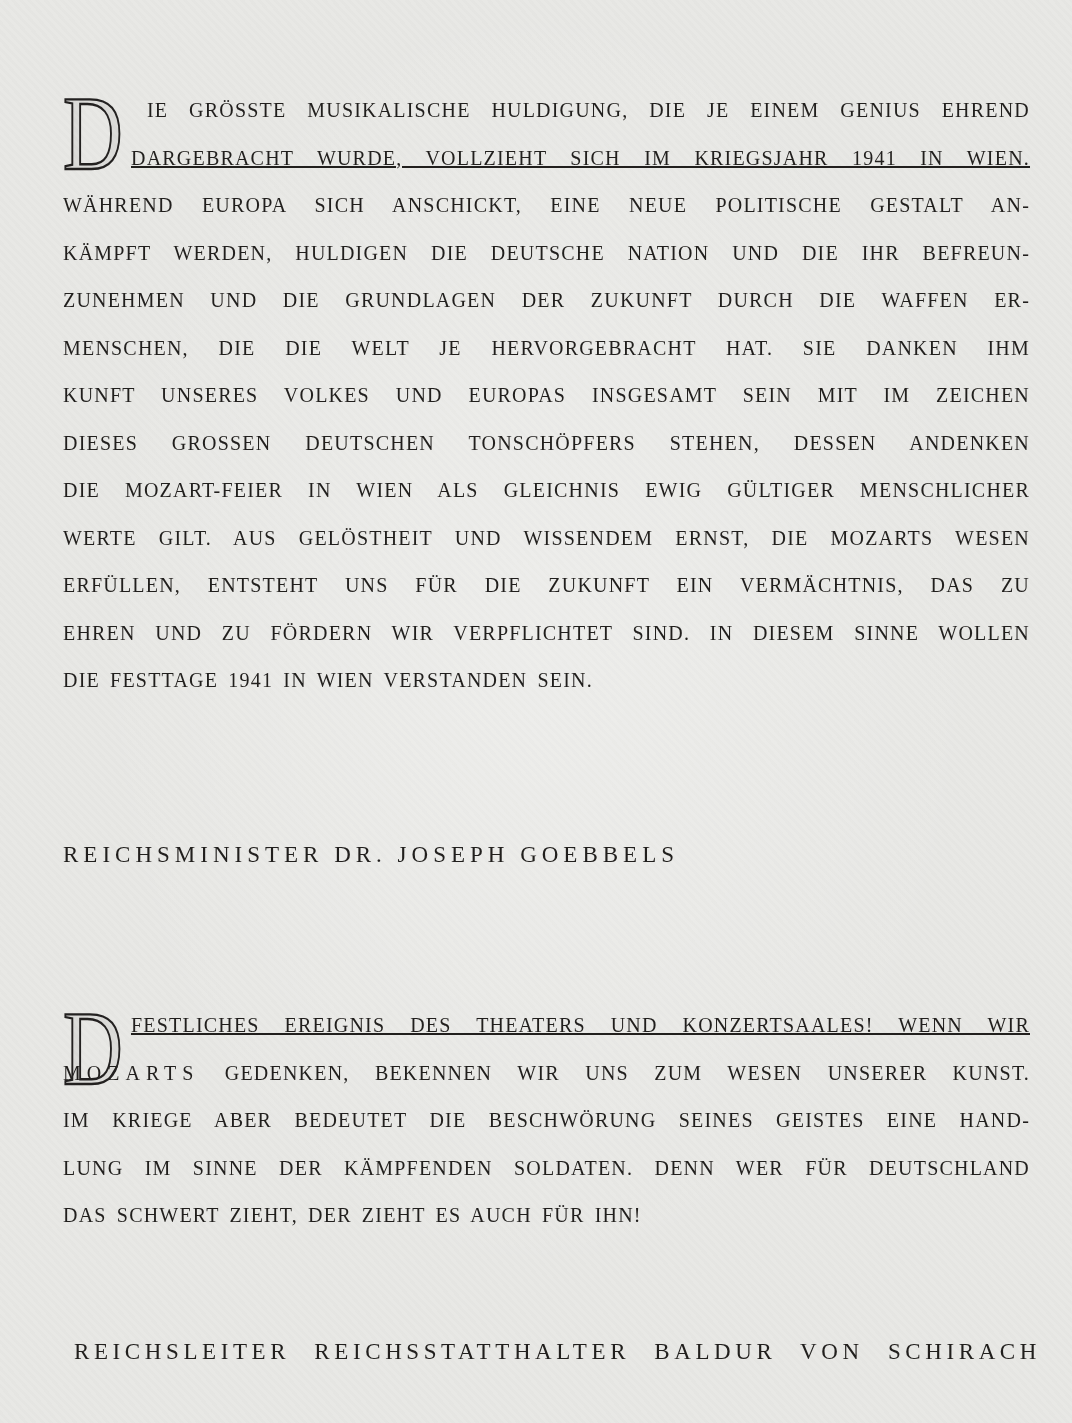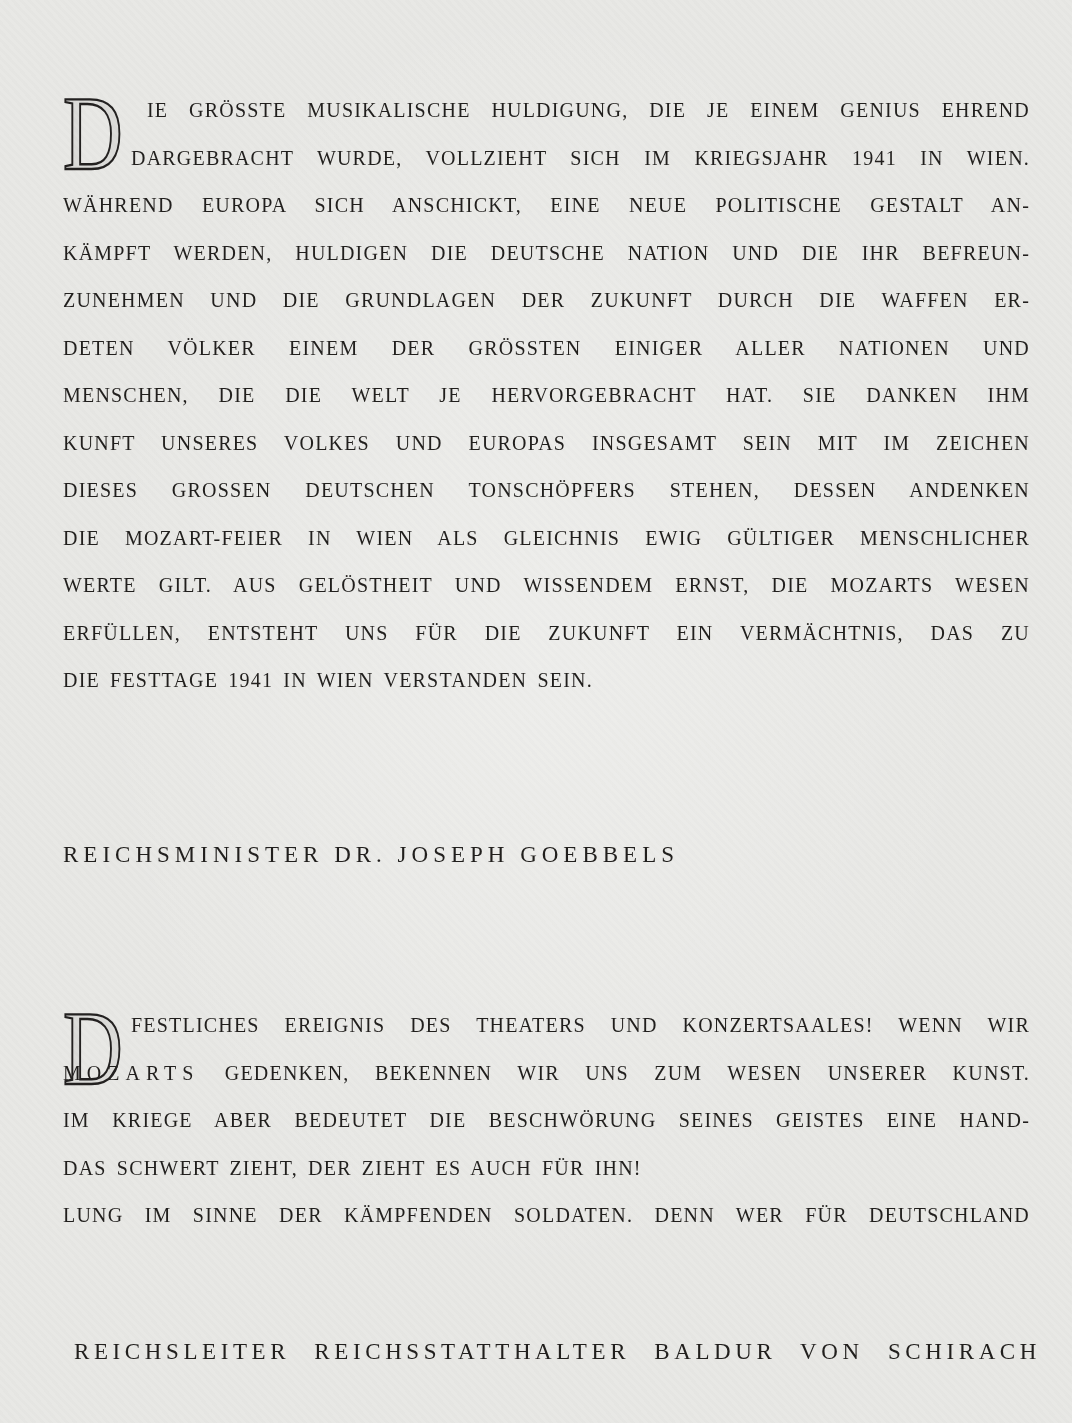--- a/index.html
+++ b/index.html
@@ -35,21 +35,21 @@
   .line {
     font-size: 20px;
     letter-spacing: 1.2px;
     line-height: 47.5px;
     height: 47.5px;
     text-align: justify;
     text-align-last: justify;
     word-spacing: 1px;
   }
   .line.indent1 { padding-left: 84px; }
-  .line.indent2 { padding-left: 68px; }
+  .line.indent2 { padding-left: 68px; text-decoration: underline; }
   .line.para-last {
     text-align-last: left;
     word-spacing: 4px;
   }
   .drop-cap {
     position: absolute;
     left: 0;
     top: -6px;
     font-size: 106px;
     line-height: 106px;
@@ -89,39 +89,39 @@
 
 <div class="page">
 
   <section class="block para1">
     <span class="drop-cap">D</span>
     <div class="line indent1">IE GRÖSSTE MUSIKALISCHE HULDIGUNG, DIE JE EINEM GENIUS EHREND</div>
     <div class="line indent2">DARGEBRACHT WURDE, VOLLZIEHT SICH IM KRIEGSJAHR 1941 IN WIEN.</div>
     <div class="line">WÄHREND EUROPA SICH ANSCHICKT, EINE NEUE POLITISCHE GESTALT AN-</div>
     <div class="line">KÄMPFT WERDEN, HULDIGEN DIE DEUTSCHE NATION UND DIE IHR BEFREUN-</div>
     <div class="line">ZUNEHMEN UND DIE GRUNDLAGEN DER ZUKUNFT DURCH DIE WAFFEN ER-</div>
-    <div class="line">DETEN VÖLKER EINEM DER GRÖSSTEN EINIGER ALLER NATIONEN UND</div>
     <div class="line">MENSCHEN, DIE DIE WELT JE HERVORGEBRACHT HAT. SIE DANKEN IHM</div>
     <div class="line">KUNFT UNSERES VOLKES UND EUROPAS INSGESAMT SEIN MIT IM ZEICHEN</div>
     <div class="line">DIESES GROSSEN DEUTSCHEN TONSCHÖPFERS STEHEN, DESSEN ANDENKEN</div>
     <div class="line">DIE MOZART-FEIER IN WIEN ALS GLEICHNIS EWIG GÜLTIGER MENSCHLICHER</div>
     <div class="line">WERTE GILT. AUS GELÖSTHEIT UND WISSENDEM ERNST, DIE MOZARTS WESEN</div>
     <div class="line">ERFÜLLEN, ENTSTEHT UNS FÜR DIE ZUKUNFT EIN VERMÄCHTNIS, DAS ZU</div>
+    <div class="line">EHREN UND ZU FÖRDERN WIR VERPFLICHTET SIND. IN DIESEM SINNE WOLLEN</div>
     <div class="line para-last">DIE FESTTAGE 1941 IN WIEN VERSTANDEN SEIN.</div>
   </section>
 
   <div class="sig sig1">REICHSMINISTER DR. JOSEPH GOEBBELS</div>
 
   <section class="block para2">
     <span class="drop-cap">D</span>
     <div class="line indent2">FESTLICHES EREIGNIS DES THEATERS UND KONZERTSAALES! WENN WIR</div>
     <div class="line">
       <span class="spaced">MOZARTS</span>
       <span>GEDENKEN, BEKENNEN WIR UNS ZUM WESEN UNSERER KUNST.</span>
     </div>
     <div class="line">IM KRIEGE ABER BEDEUTET DIE BESCHWÖRUNG SEINES GEISTES EINE HAND-</div>
+    <div class="line">LUNG IM SINNE DER KÄMPFENDEN SOLDATEN. DENN WER FÜR DEUTSCHLAND</div>
     <div class="line para-last">DAS SCHWERT ZIEHT, DER ZIEHT ES AUCH FÜR IHN!</div>
-    <div class="line">LUNG IM SINNE DER KÄMPFENDEN SOLDATEN. DENN WER FÜR DEUTSCHLAND</div>
   </section>
 
   <div class="sig sig2">REICHSLEITER REICHSSTATTHALTER BALDUR VON SCHIRACH</div>
 
 </div>
 
 </body></html>

